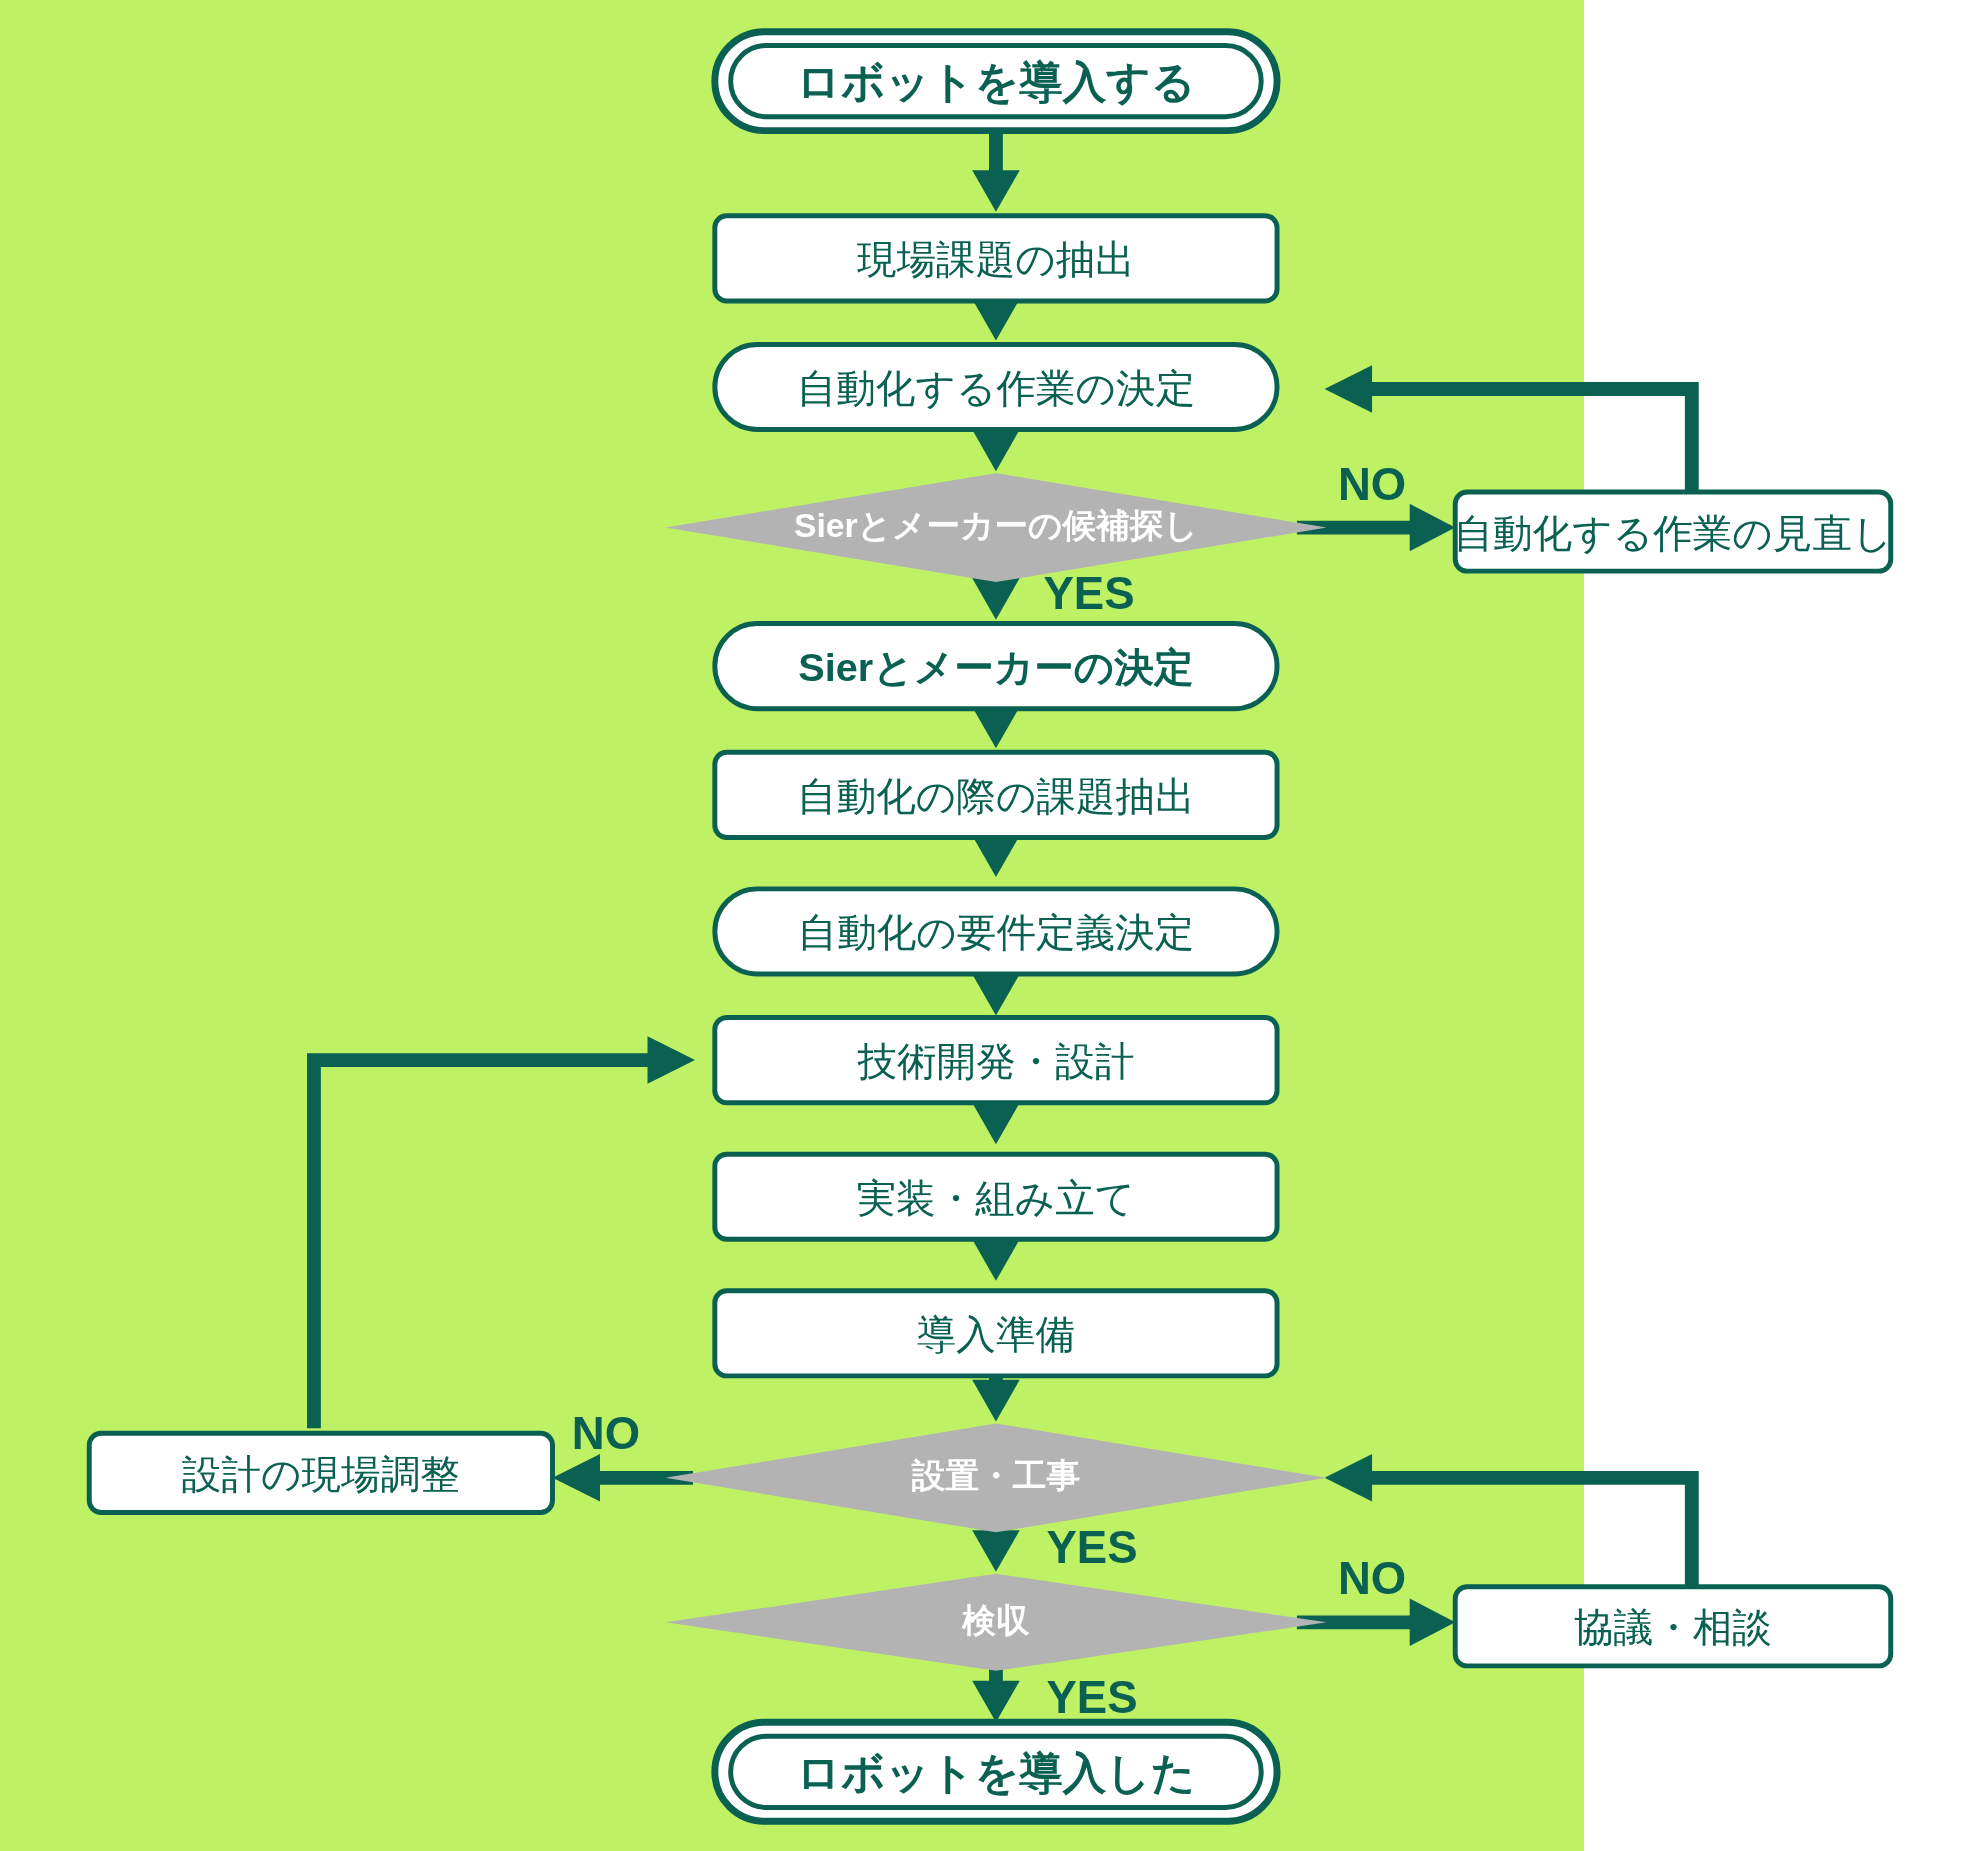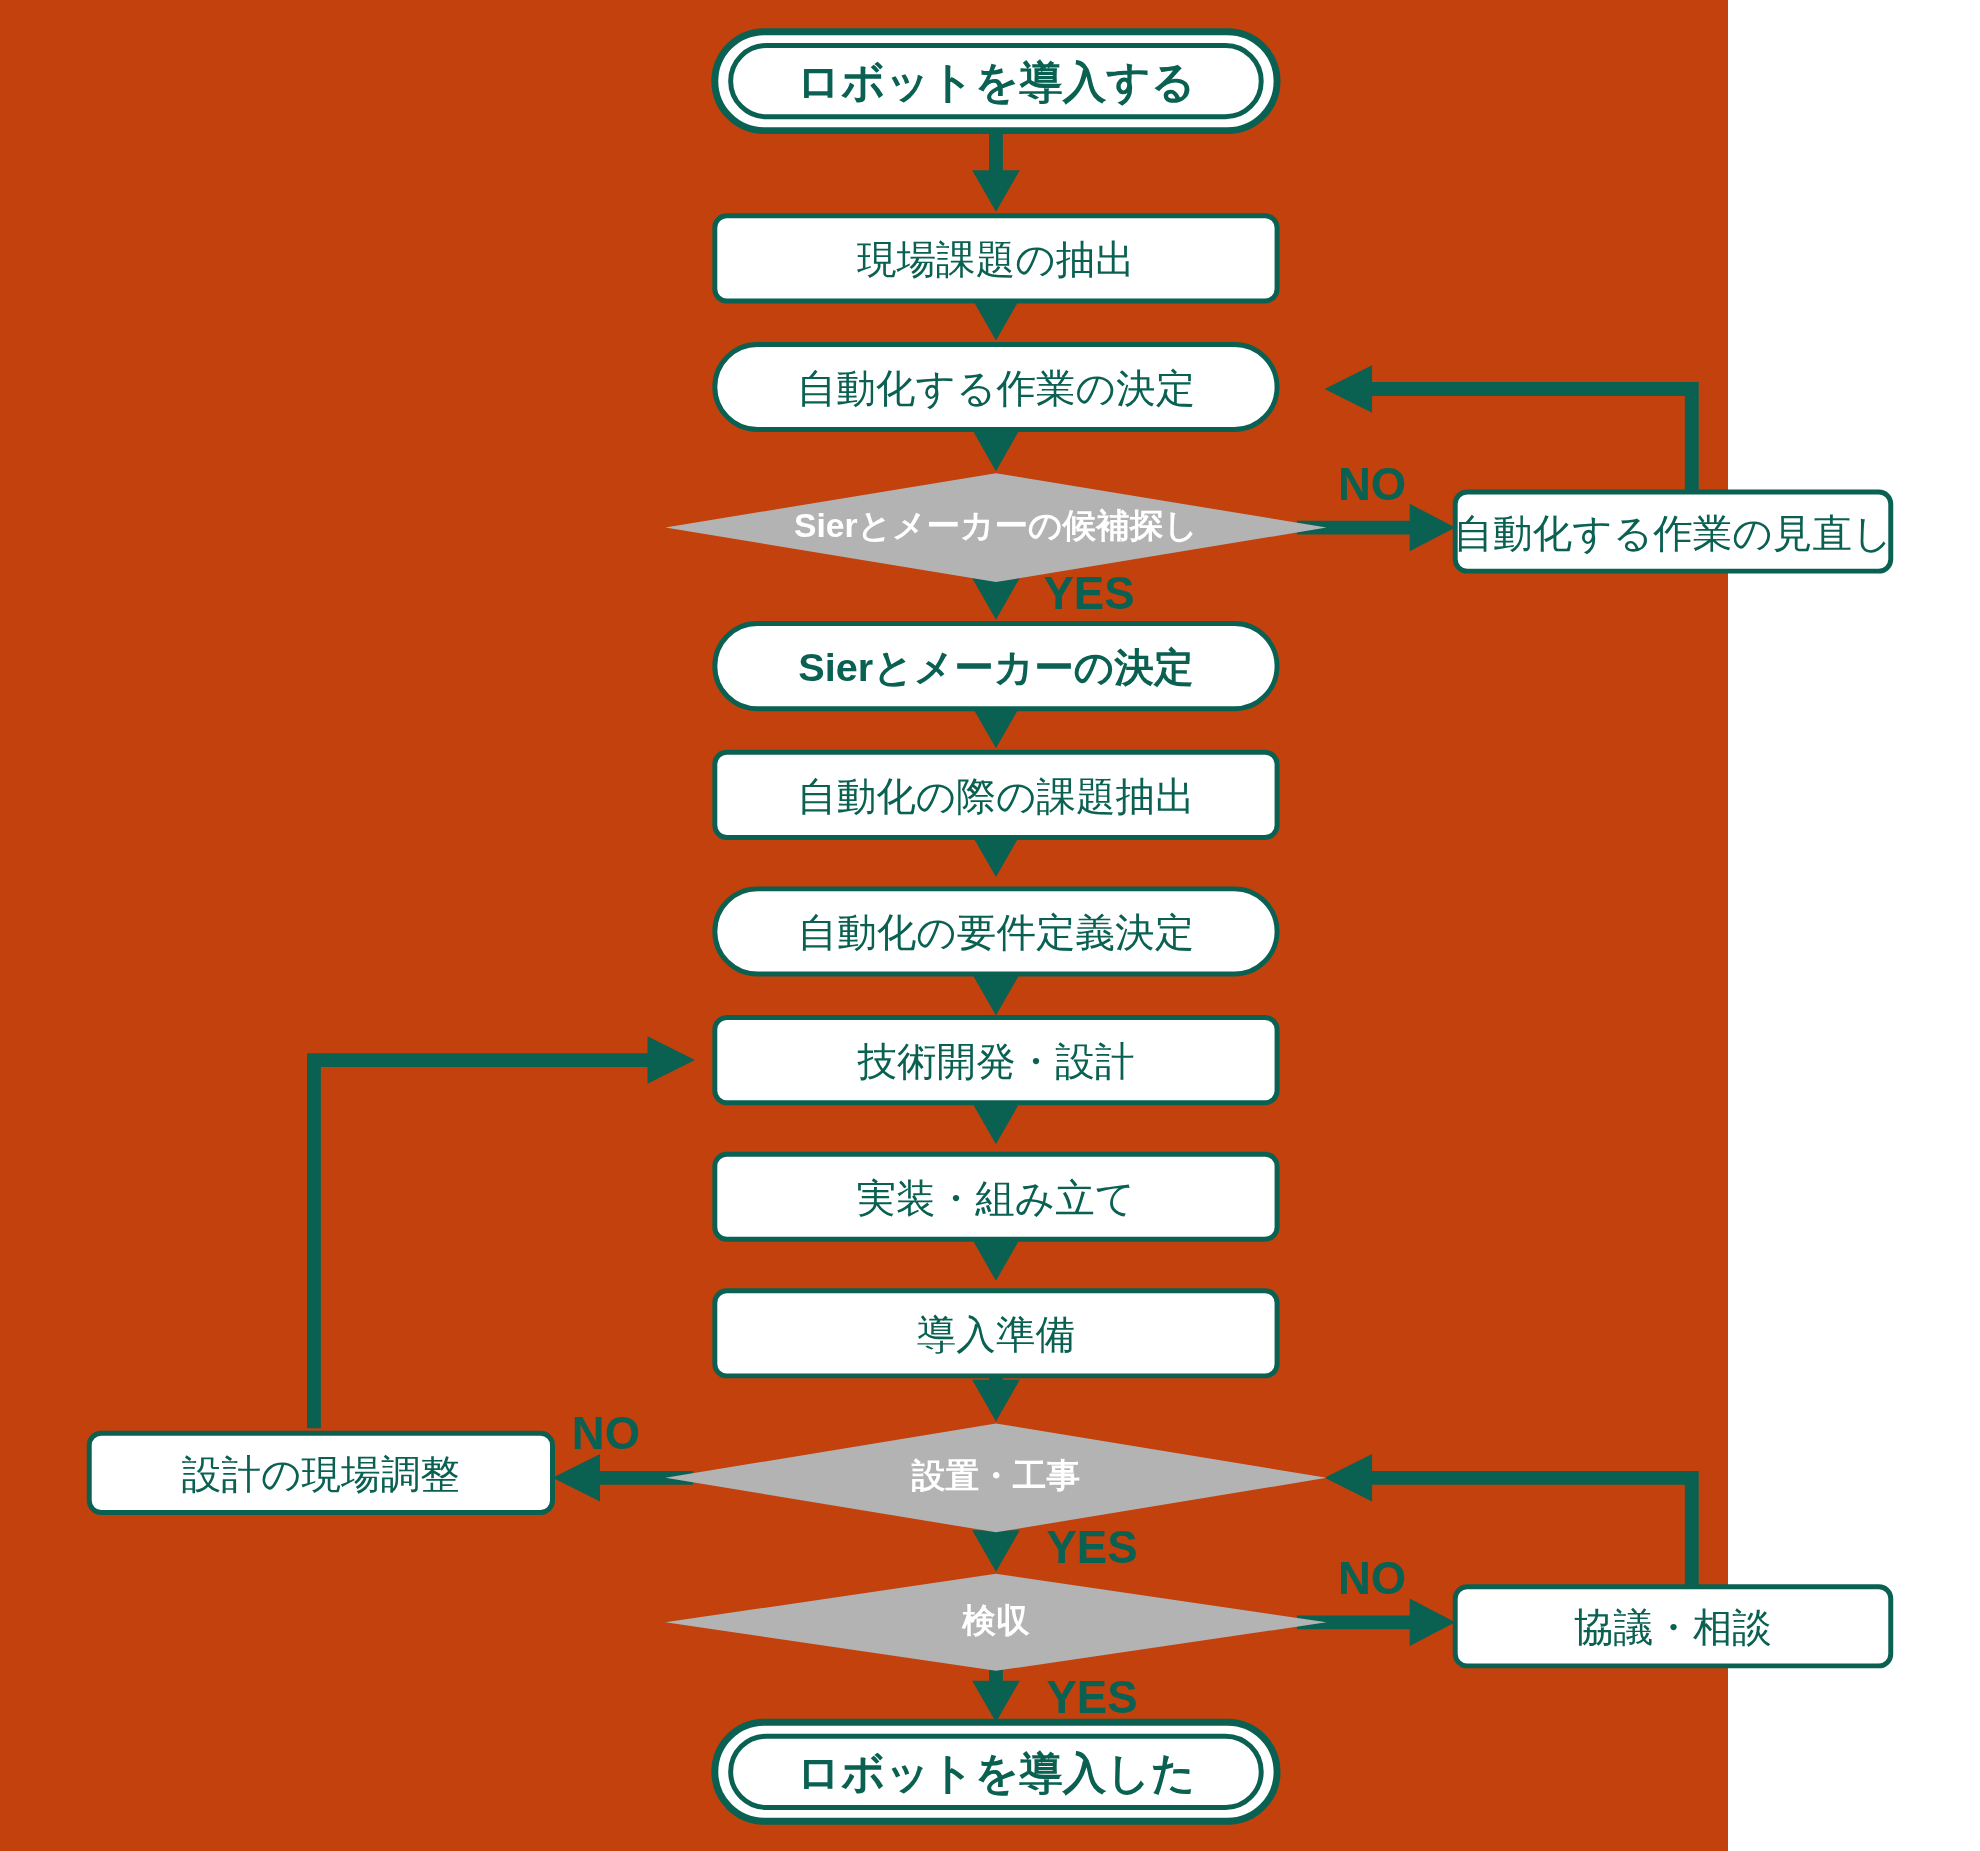--- a/index.html
+++ b/index.html
@@ -8,23 +8,23 @@
     background: #ffffff;
   }
   body {
     width: 1980px;
     height: 1851px;
     font-family: "Liberation Sans", sans-serif;
     overflow: hidden;
   }
   #flow-root {
     position: relative;
-    width: 1728px;
+    width: 1584px;
     height: 1851px;
-    background: #c2410c;
+    background: #bef264;
   }
   svg#flow-svg {
     position: absolute;
     top: 0;
     left: 0;
     width: 1980px;
     height: 1851px;
     display: block;
   }
   .node-shape-terminal-outer,

